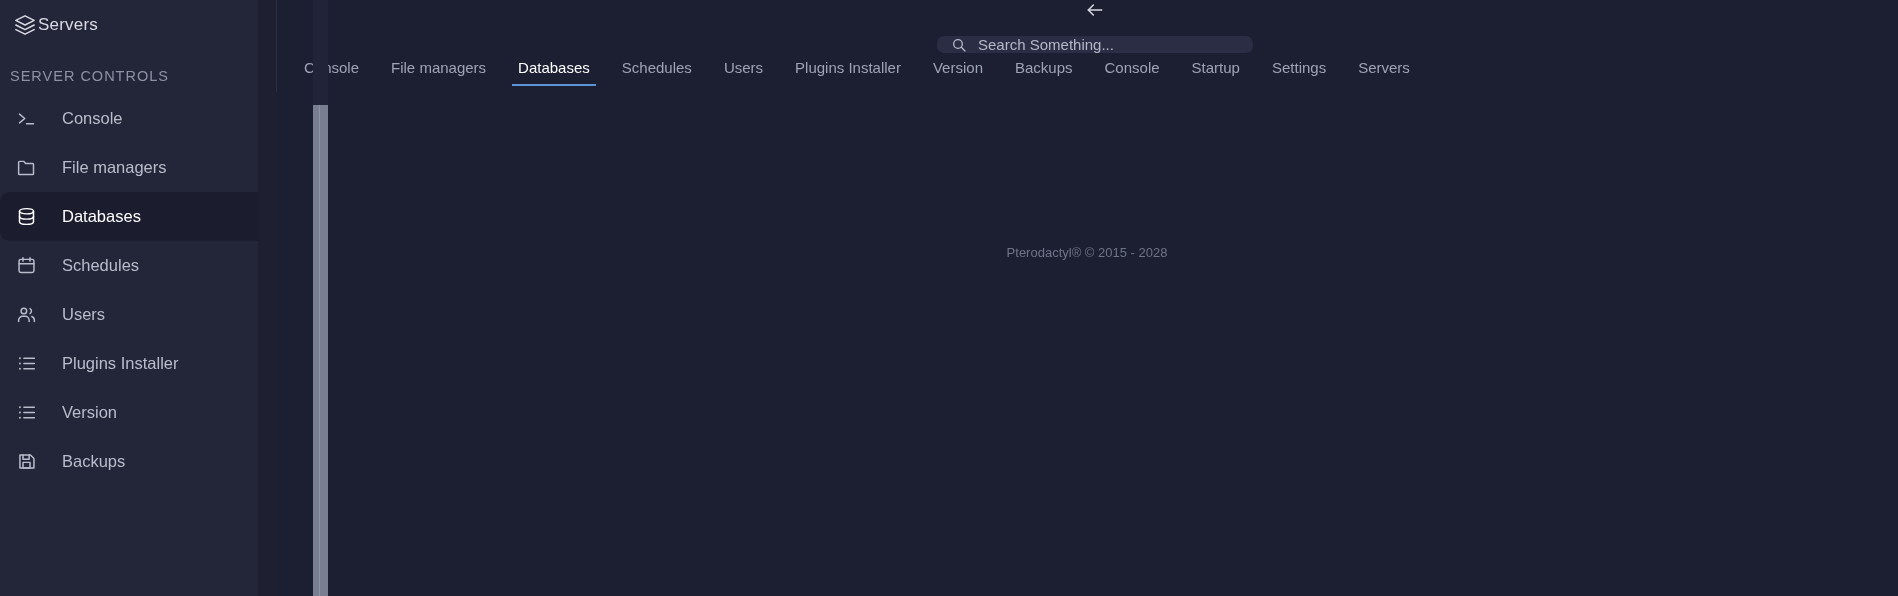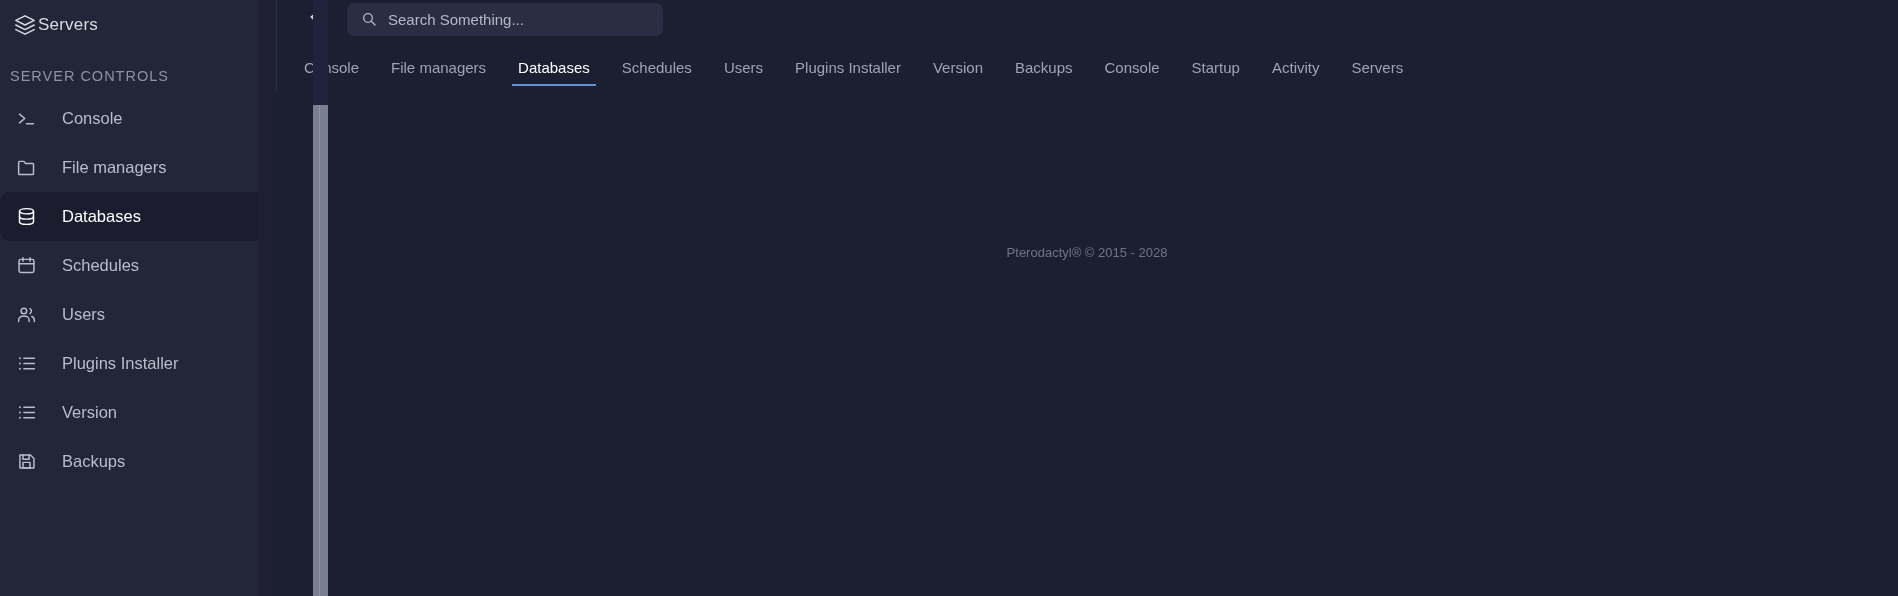--- a/index.html
+++ b/index.html
@@ -66,21 +66,21 @@
 
   
   .main {
     flex:1 1 auto; height:596px;
     background:#1c1f31;
     position:relative;
     margin-left:18px;
   }
   .topbar {
     height:38px; display:flex; align-items:center;
-    padding-left:25px; gap:12px;
+    padding-left:16px; gap:12px;flex-direction:column;
   }
   .back-btn {
     width:34px; height:30px; display:flex; align-items:center; justify-content:center;
     color:#d8dae3;
   }
   .searchbox {
     width:316px; height:33px;
     background:#2a2d43; border-radius:7px;
     display:flex; align-items:center; gap:11px;
     padding:0 14px;
@@ -268,21 +268,21 @@
       <div class="tab">Console</div>
       <div class="tab">File managers</div>
       <div class="tab active">Databases</div>
       <div class="tab">Schedules</div>
       <div class="tab">Users</div>
       <div class="tab">Plugins Installer</div>
       <div class="tab">Version</div>
       <div class="tab">Backups</div>
       <div class="tab">Console</div>
       <div class="tab">Startup</div>
-      <div class="tab">Activity</div>
+      <div class="tab">Settings</div>
       <div class="tab">Servers</div>
     </nav>
 
     <div class="content">
       <div class="footer-note">Pterodactyl® © 2015 - 2028</div>
     </div>
   </section>
 
 </div>
 

